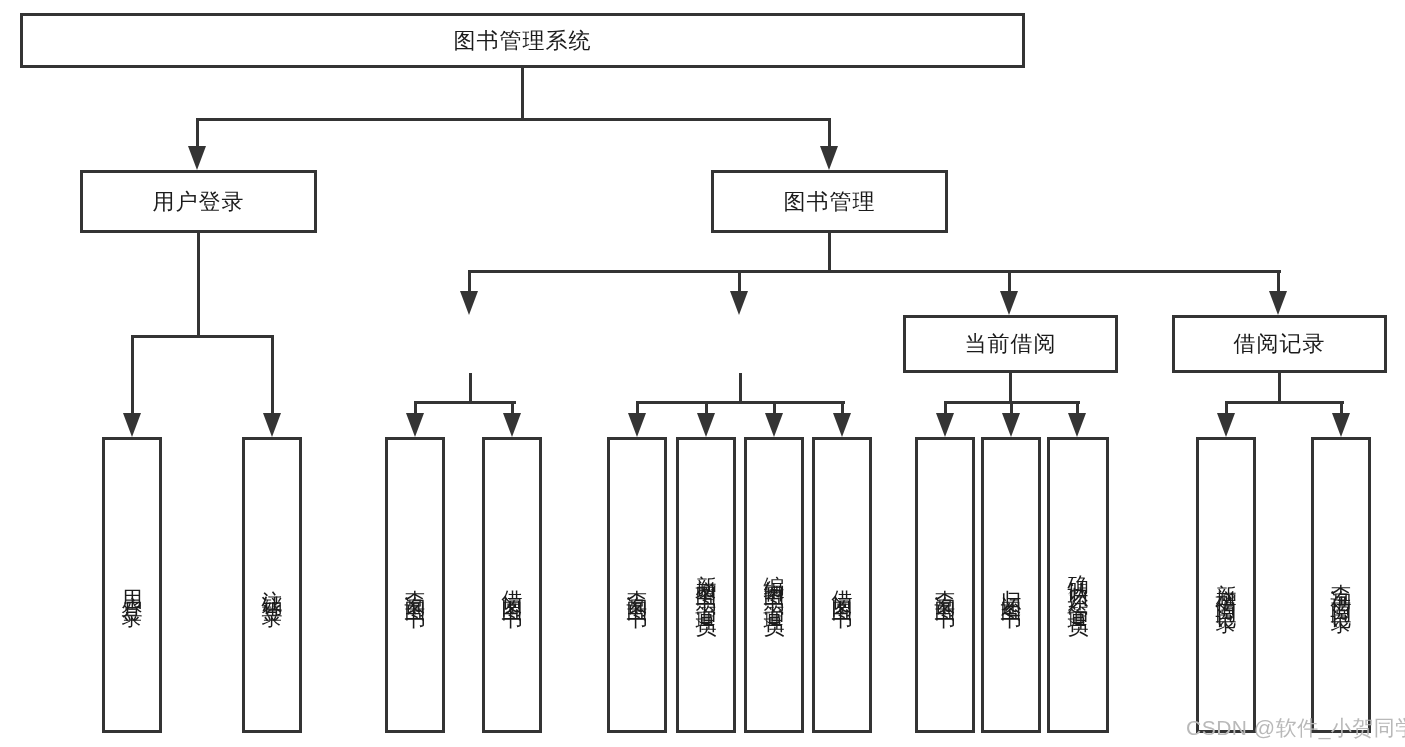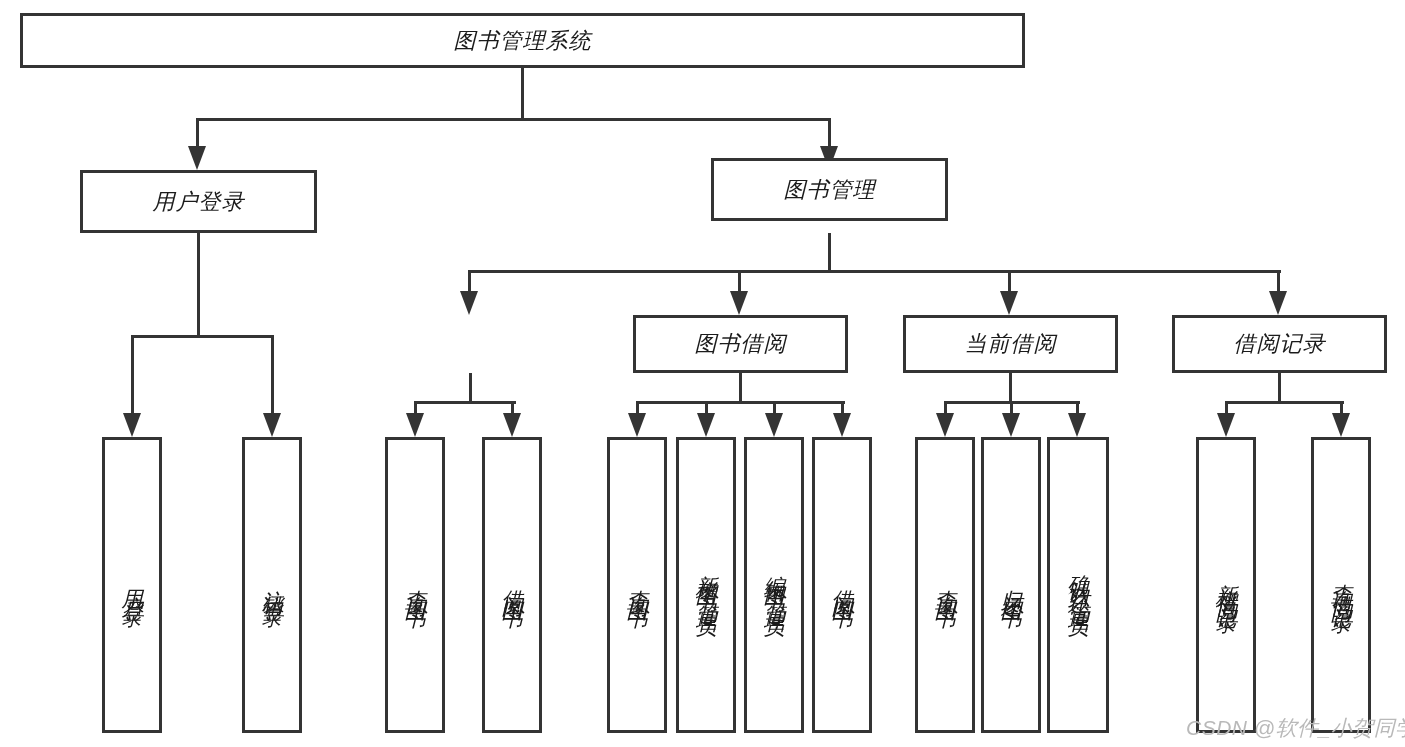--- a/index.html
+++ b/index.html
@@ -6,21 +6,20 @@
   body {
     font-family: "Liberation Sans", "DejaVu Sans", sans-serif;
     background: #ffffff;
   }
   #stage {
     position: relative;
     width: 1405px;
     height: 747px;
     background: var(--bg, #ffffff);
     overflow: hidden;
-    font-style: italic;
   }
   .box {
     position: absolute;
     box-sizing: border-box;
     border: 3px solid var(--line, #343434);
     background: #ffffff;
     display: flex;
     align-items: center;
     justify-content: center;
     color: var(--text, #1b1b1b);
@@ -60,41 +59,40 @@
   <div class="box hd" style="left:20px; top:13px; width:1005px; height:55px;">图书管理系统</div>
 
   <div class="vl" style="left:521px; top:68px;  height:52px;"></div>
   <div class="hl" style="left:196px; top:118px; width:635px;"></div>
   <div class="vl" style="left:196px; top:118px; height:30px;"></div>
   <div class="vl" style="left:828px; top:118px; height:30px;"></div>
   <div class="ar" style="left:188px; top:146px;"></div>
   <div class="ar" style="left:820px; top:146px;"></div>
 
   <div class="box hd" style="left:80px;  top:170px; width:237px; height:63px;">用户登录</div>
-  <div class="box hd" style="left:711px; top:158px; width:237px; height:63px;">图书管理</div>
+  <div class="box hd" style="left:711px; top:170px; width:237px; height:63px;">图书管理</div>
 
   <div class="vl" style="left:197px; top:233px; height:102px;"></div>
   <div class="hl" style="left:131px; top:335px; width:143px;"></div>
   <div class="vl" style="left:131px; top:335px; height:80px;"></div>
   <div class="vl" style="left:271px; top:335px; height:80px;"></div>
   <div class="ar" style="left:123px; top:413px;"></div>
   <div class="ar" style="left:263px; top:413px;"></div>
 
   <div class="vl" style="left:828px;  top:233px; height:40px;"></div>
   <div class="hl" style="left:468px;  top:270px; width:813px;"></div>
   <div class="vl" style="left:468px;  top:270px; height:23px;"></div>
   <div class="vl" style="left:738px;  top:270px; height:23px;"></div>
   <div class="vl" style="left:1008px; top:270px; height:23px;"></div>
   <div class="vl" style="left:1277px; top:270px; height:23px;"></div>
   <div class="ar" style="left:460px;  top:291px;"></div>
   <div class="ar" style="left:730px;  top:291px;"></div>
   <div class="ar" style="left:1000px; top:291px;"></div>
   <div class="ar" style="left:1269px; top:291px;"></div>
 
-  <div class="box hd" style="left:633px;  top:315px; width:215px; height:58px;">图书借阅</div>
   <div class="box hd" style="left:903px;  top:315px; width:215px; height:58px;">当前借阅</div>
   <div class="box hd" style="left:1172px; top:315px; width:215px; height:58px;">借阅记录</div>
 
   <div class="vl" style="left:469px; top:373px; height:28px;"></div>
   <div class="hl" style="left:414px; top:401px; width:102px;"></div>
   <div class="vl" style="left:414px; top:401px; height:13px;"></div>
   <div class="vl" style="left:511px; top:401px; height:13px;"></div>
   <div class="ar" style="left:406px; top:413px;"></div>
   <div class="ar" style="left:503px; top:413px;"></div>
 

